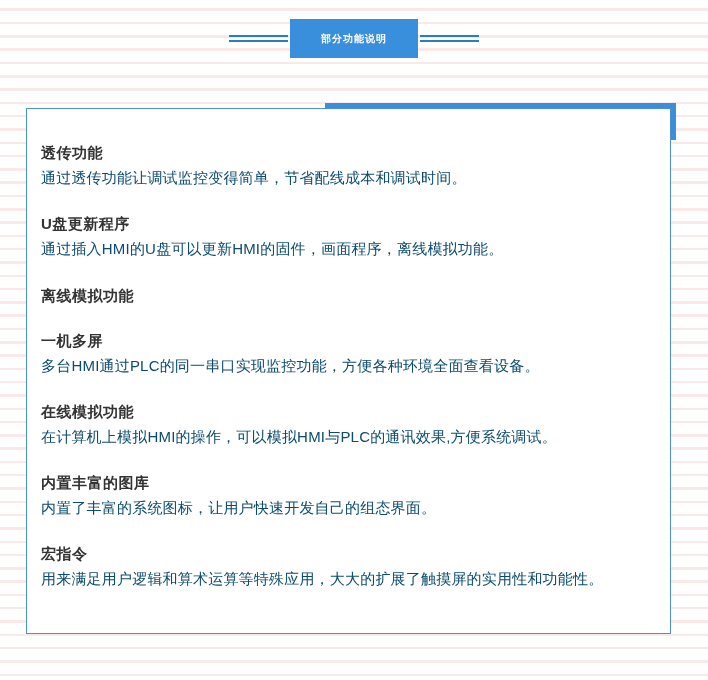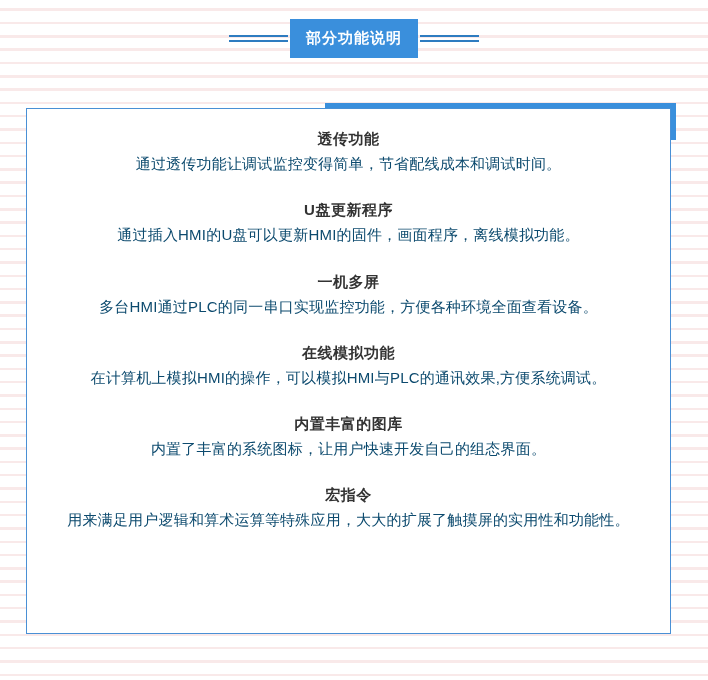--- a/index.html
+++ b/index.html
@@ -43,21 +43,21 @@
     margin: 0 2px;
   }
   .title-box {
     width: 128px;
     height: 39px;
     background: #3a8fdc;
     color: #ffffff;
     display: flex;
     align-items: center;
     justify-content: center;
-    font-size: 15px;
+    font-size: 10px;
     font-weight: bold;
     letter-spacing: 1px;
     font-family: Liberation Mono, monospace;
   }
 
   
   .accent-bar {
     position: absolute;
     left: 325px;
     top: 103px;
@@ -66,22 +66,21 @@
     background: #3a8fdc;
   }
   .card {
     position: absolute;
     left: 26px;
     top: 108px;
     width: 645px;
     height: 526px;
     background: #ffffff;
     border: 1px solid #4a90d5;
-    padding: 22px 14px 0 14px;
-    text-align: center;
+    padding: 36px 14px 0 14px;
   }
 
   .section { margin-bottom: 30px; }
   .section h3 {
     font-size: 15px;
     font-weight: bold;
     color: #333333;
     line-height: 1;
     margin-bottom: 9px;
     letter-spacing: 0.5px;
@@ -112,20 +111,21 @@
       <h3>透传功能</h3>
       <p>通过透传功能让调试监控变得简单，节省配线成本和调试时间。</p>
     </div>
 
     <div class="section">
       <h3>U盘更新程序</h3>
       <p>通过插入HMI的U盘可以更新HMI的固件，画面程序，离线模拟功能。</p>
     </div>
 
     <div class="section">
+      <h3>离线模拟功能</h3>
     </div>
 
     <div class="section">
       <h3>一机多屏</h3>
       <p>多台HMI通过PLC的同一串口实现监控功能，方便各种环境全面查看设备。</p>
     </div>
 
     <div class="section">
       <h3>在线模拟功能</h3>
       <p>在计算机上模拟HMI的操作，可以模拟HMI与PLC的通讯效果,方便系统调试。</p>

